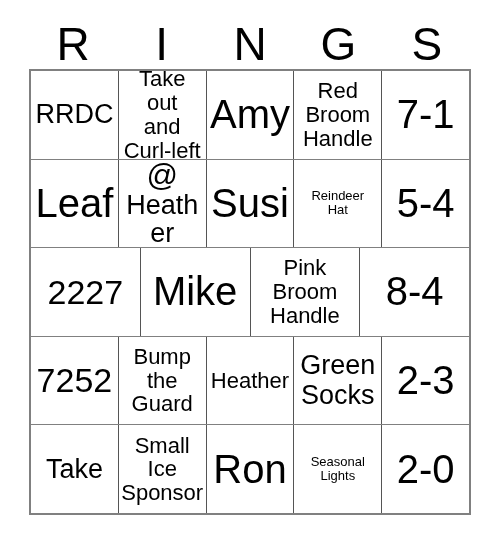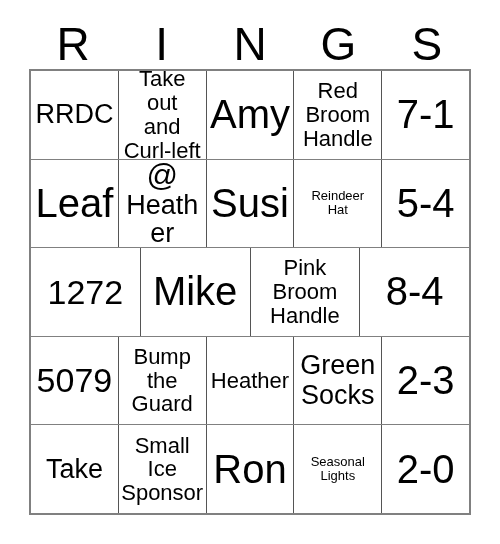--- a/index.html
+++ b/index.html
@@ -159,37 +159,37 @@
         <div class="grid-cell">
           <span class="cell-text fs-xs">Reindeer
 Hat</span>
         </div>
         <div class="grid-cell">
           <span class="cell-text fs-xl">5-4</span>
         </div>
       </div>
       <div class="grid-row">
         <div class="grid-cell">
-          <span class="cell-text fs-lg">1272</span>
+          <span class="cell-text fs-lg">2227</span>
         </div>
         <div class="grid-cell">
           <span class="cell-text fs-xl">Mike</span>
         </div>
         <div class="grid-cell">
           <span class="cell-text fs-sm">Pink
 Broom
 Handle</span>
         </div>
         <div class="grid-cell">
           <span class="cell-text fs-xl">8-4</span>
         </div>
       </div>
       <div class="grid-row">
         <div class="grid-cell">
-          <span class="cell-text fs-lg">5079</span>
+          <span class="cell-text fs-lg">7252</span>
         </div>
         <div class="grid-cell">
           <span class="cell-text fs-sm">Bump
 the
 Guard</span>
         </div>
         <div class="grid-cell">
           <span class="cell-text fs-sm">Heather</span>
         </div>
         <div class="grid-cell">

